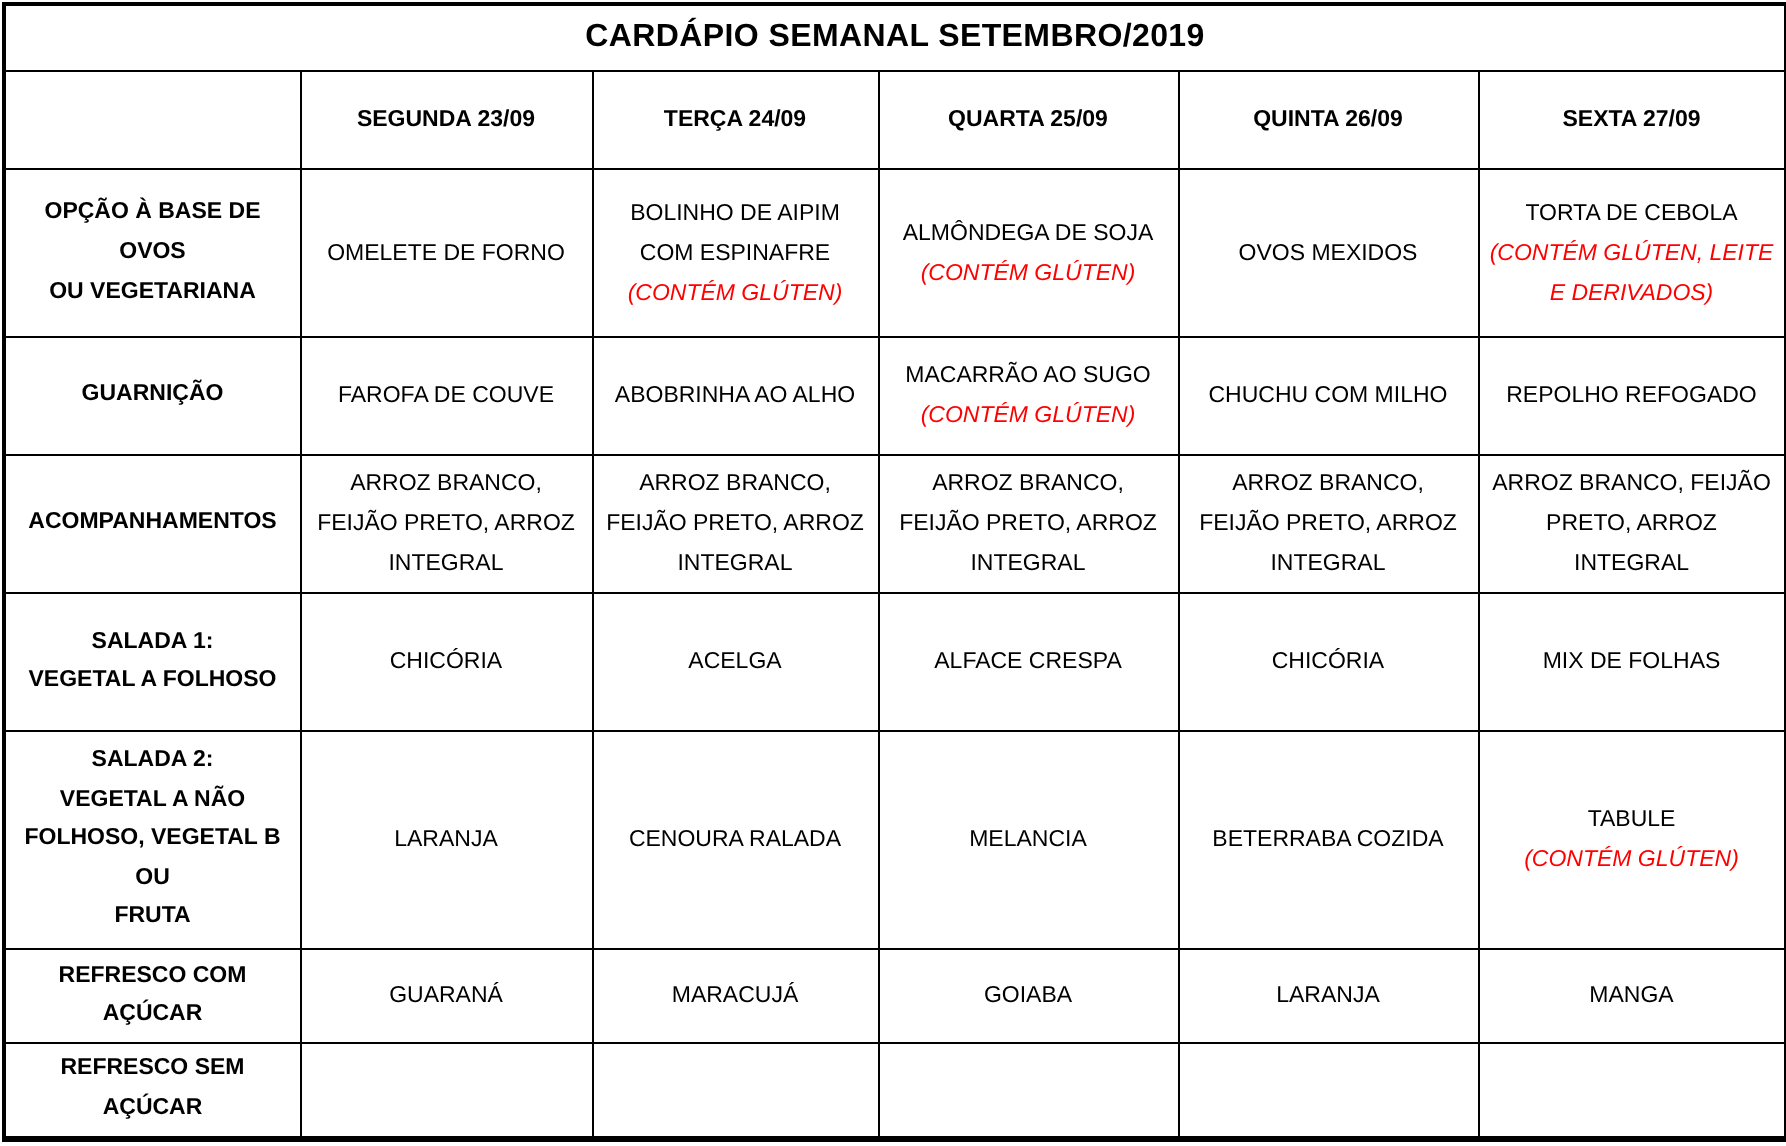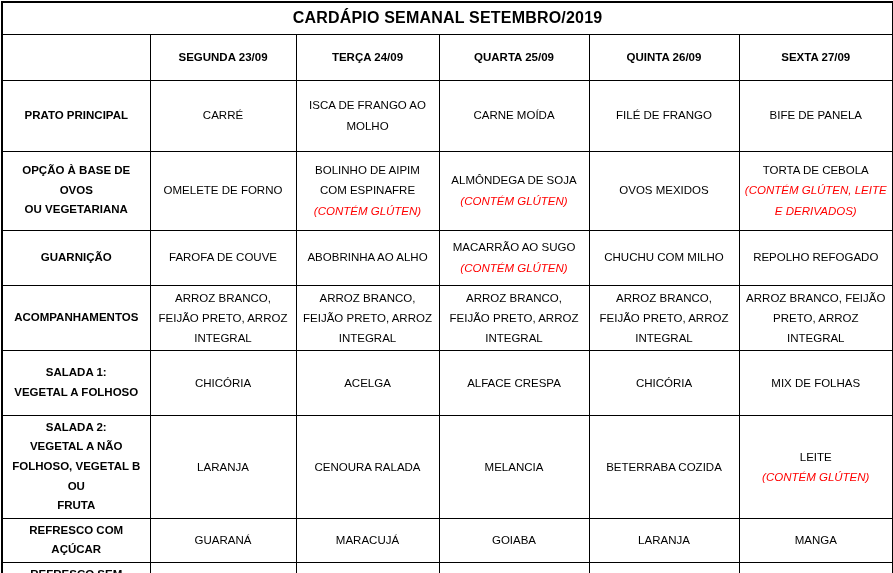--- a/index.html
+++ b/index.html
@@ -91,28 +91,20 @@
 
     <tr class="h-head">
       <th class="colhead"></th>
       <th class="colhead">SEGUNDA  23/09</th>
       <th class="colhead">TERÇA 24/09</th>
       <th class="colhead">QUARTA 25/09</th>
       <th class="colhead">QUINTA 26/09</th>
       <th class="colhead">SEXTA 27/09</th>
     </tr>
 
-    <tr class="h-r0">
-      <th class="rowlabel">PRATO PRINCIPAL</th>
-      <td class="cell"><span>CARRÉ</span></td>
-      <td class="cell"><span>ISCA DE FRANGO AO MOLHO</span></td>
-      <td class="cell"><span>CARNE  MOÍDA</span></td>
-      <td class="cell"><span>FILÉ DE FRANGO</span></td>
-      <td class="cell"><span>BIFE DE PANELA</span></td>
-    </tr>
 
     <tr class="h-r1">
       <th class="rowlabel">OPÇÃO À BASE DE OVOS
 OU VEGETARIANA</th>
       <td class="cell"><span>OMELETE DE FORNO</span></td>
       <td class="cell"><span>BOLINHO DE AIPIM COM ESPINAFRE</span><span class="note">(CONTÉM GLÚTEN)</span></td>
       <td class="cell"><span>ALMÔNDEGA DE SOJA</span><span class="note">(CONTÉM GLÚTEN)</span></td>
       <td class="cell"><span>OVOS MEXIDOS</span></td>
       <td class="cell"><span>TORTA DE CEBOLA</span><span class="note">(CONTÉM GLÚTEN, LEITE E DERIVADOS)</span></td>
     </tr>
@@ -147,21 +139,21 @@
 
     <tr class="h-r5">
       <th class="rowlabel">SALADA 2:
 VEGETAL A NÃO
 FOLHOSO, VEGETAL B OU
 FRUTA</th>
       <td class="cell"><span>LARANJA</span></td>
       <td class="cell"><span>CENOURA RALADA</span></td>
       <td class="cell"><span>MELANCIA</span></td>
       <td class="cell"><span>BETERRABA COZIDA</span></td>
-      <td class="cell"><span>LEITE</span><span class="note">(CONTÉM GLÚTEN)</span></td>
+      <td class="cell"><span>TABULE</span><span class="note">(CONTÉM GLÚTEN)</span></td>
     </tr>
 
     <tr class="h-r6">
       <th class="rowlabel">REFRESCO COM AÇÚCAR</th>
       <td class="cell"><span>GUARANÁ</span></td>
       <td class="cell"><span>MARACUJÁ</span></td>
       <td class="cell"><span>GOIABA</span></td>
       <td class="cell"><span>LARANJA</span></td>
       <td class="cell"><span>MANGA</span></td>
     </tr>

